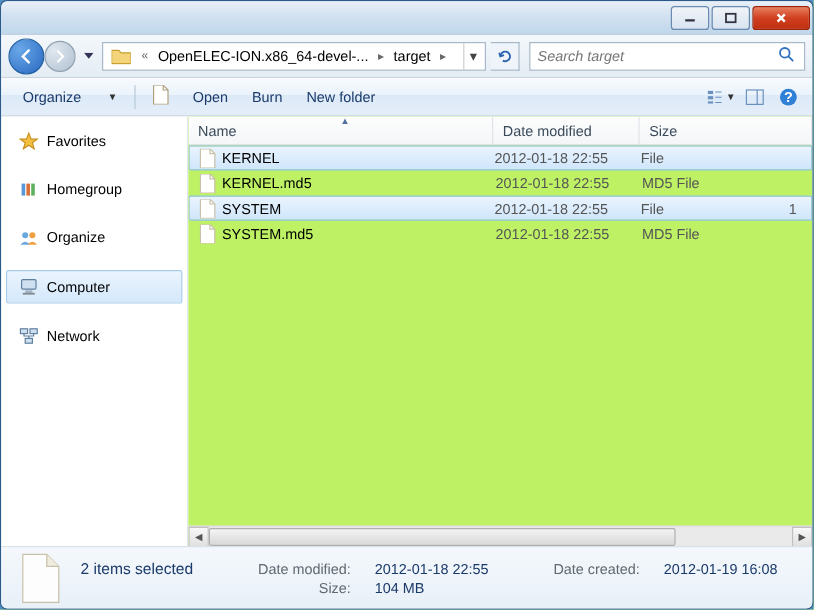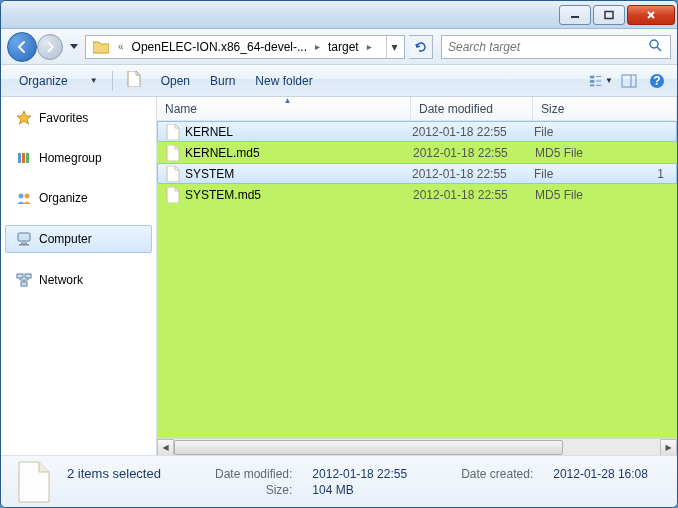--- a/index.html
+++ b/index.html
@@ -315,19 +315,19 @@
       <svg width="34" height="42" viewBox="0 0 34 42">
           <path d="M2 1 L22 1 L32 11 L32 41 L2 41 Z" fill="#fdfdfd" stroke="#c8c0a8" stroke-width="1"></path>
           <path d="M22 1 L22 11 L32 11" fill="#f0ece0" stroke="#c8c0a8"></path>
         </svg>
     </div>
     <div class="det-text">
       <span class="det-title">2 items selected</span>
       <span class="det-label" style="grid-column:2;grid-row:1;">Date modified:</span>
       <span class="det-val" style="grid-column:3;grid-row:1;">2012-01-18 22:55</span>
       <span class="det-label" style="grid-column:4;grid-row:1;">Date created:</span>
-      <span class="det-val" style="grid-column:5;grid-row:1;">2012-01-28 16:08</span>
+      <span class="det-val" style="grid-column:5;grid-row:1;">2012-01-19 16:08</span>
       <span class="det-label" style="grid-column:2;grid-row:2;">Size:</span>
       <span class="det-val" style="grid-column:3;grid-row:2;">104 MB</span>
     </div>
   </div>
 
 </div>
 
 </body></html>

